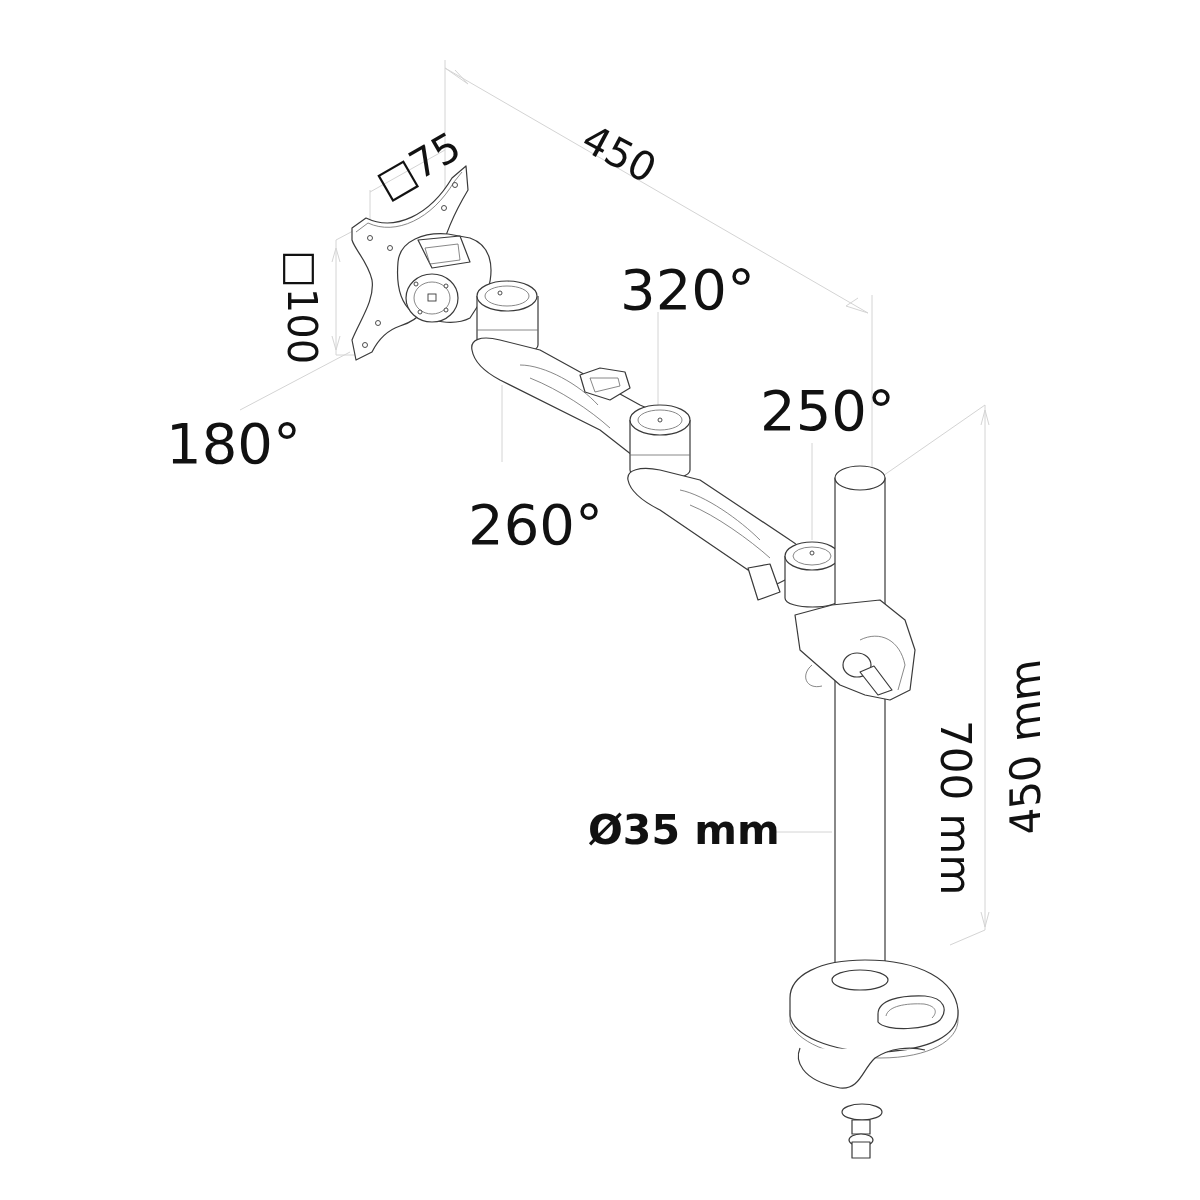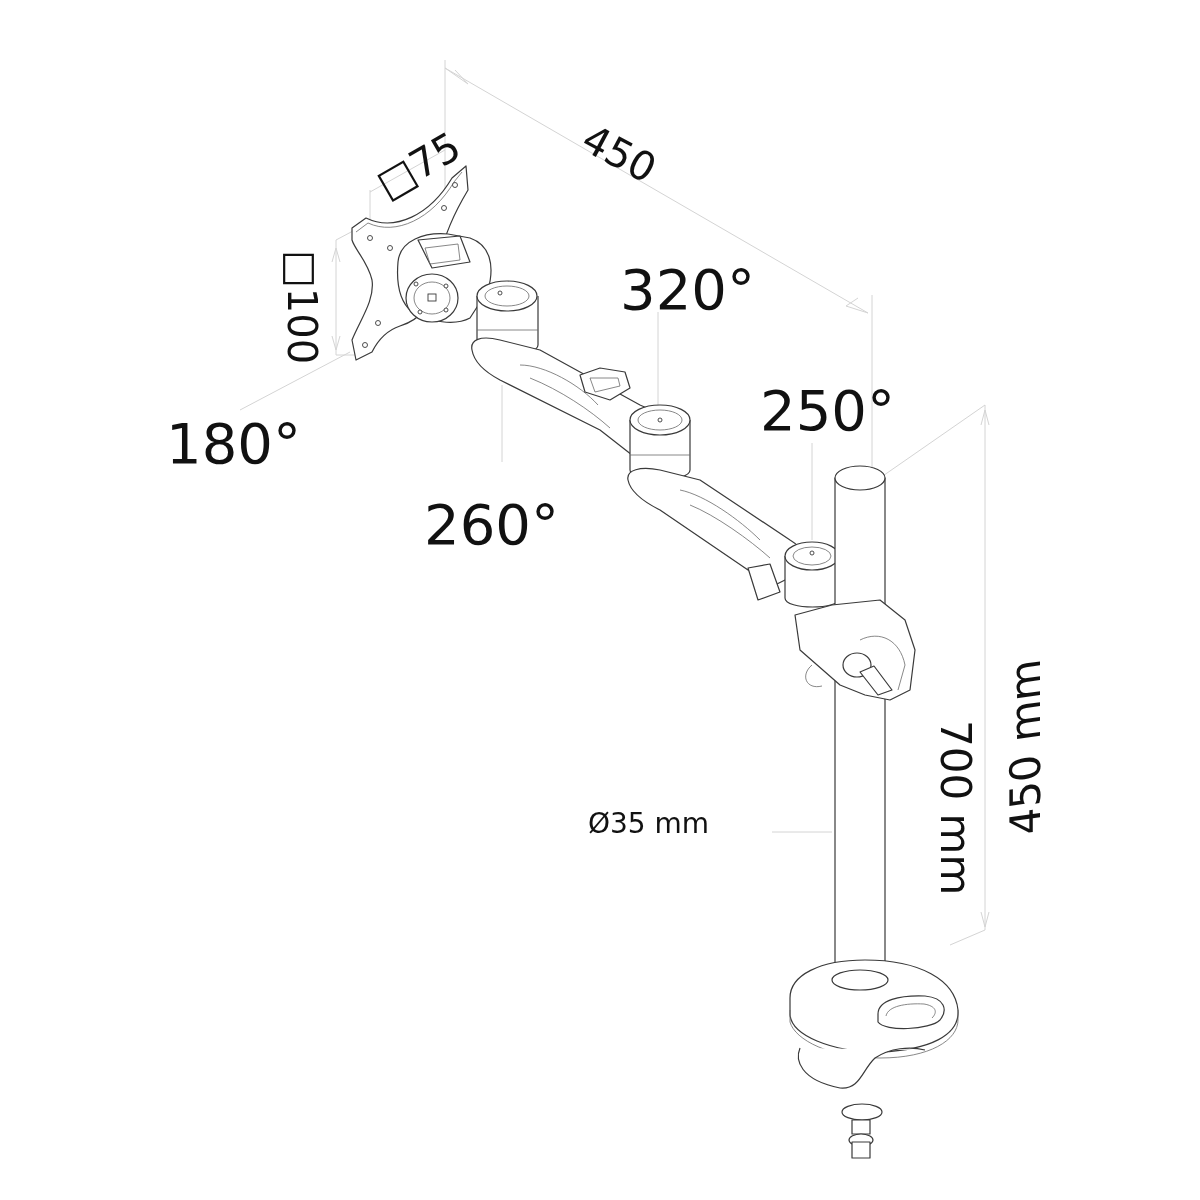--- a/index.html
+++ b/index.html
@@ -147,17 +147,17 @@
     <ellipse class="part" cx="861" cy="1140" rx="12" ry="6"></ellipse>
     <rect class="part" x="852" y="1142" width="18" height="16"></rect>
   </g>
 </svg>
 
 <div class="label" style="left:370px; top:170px; font-size:40px; transform: rotate(-30deg);">□75</div>
 <div class="label" style="left:322px; top:250px; font-size:40px; transform: rotate(90deg);">□100</div>
 <div class="label" style="left:595px; top:118px; font-size:40px; transform: rotate(28deg);">450</div>
 <div class="label" style="left:166px; top:416px;text-align:right;">180°</div>
 <div class="label" style="left:620px; top:262px;">320°</div>
-<div class="label" style="left:424px; top:497px;">260°</div>
+<div class="label" style="left:468px; top:497px;">260°</div>
 <div class="label" style="left:760px; top:383px;">250°</div>
-<div class="label" style="left:588px; top:810px; font-size:28px;">Ø35 mm</div>
+<div class="label" style="left:588px; top:810px; font-size:41px;font-weight:bold;">Ø35 mm</div>
 <div class="label" style="left:976px; top:720px; font-size:42px; transform: rotate(90deg);">700 mm</div>
 <div class="label" style="left:1005px; top:838px; font-size:42px; transform: rotate(-90deg) skewX(8deg);">450 mm</div>
 
 </body></html>

